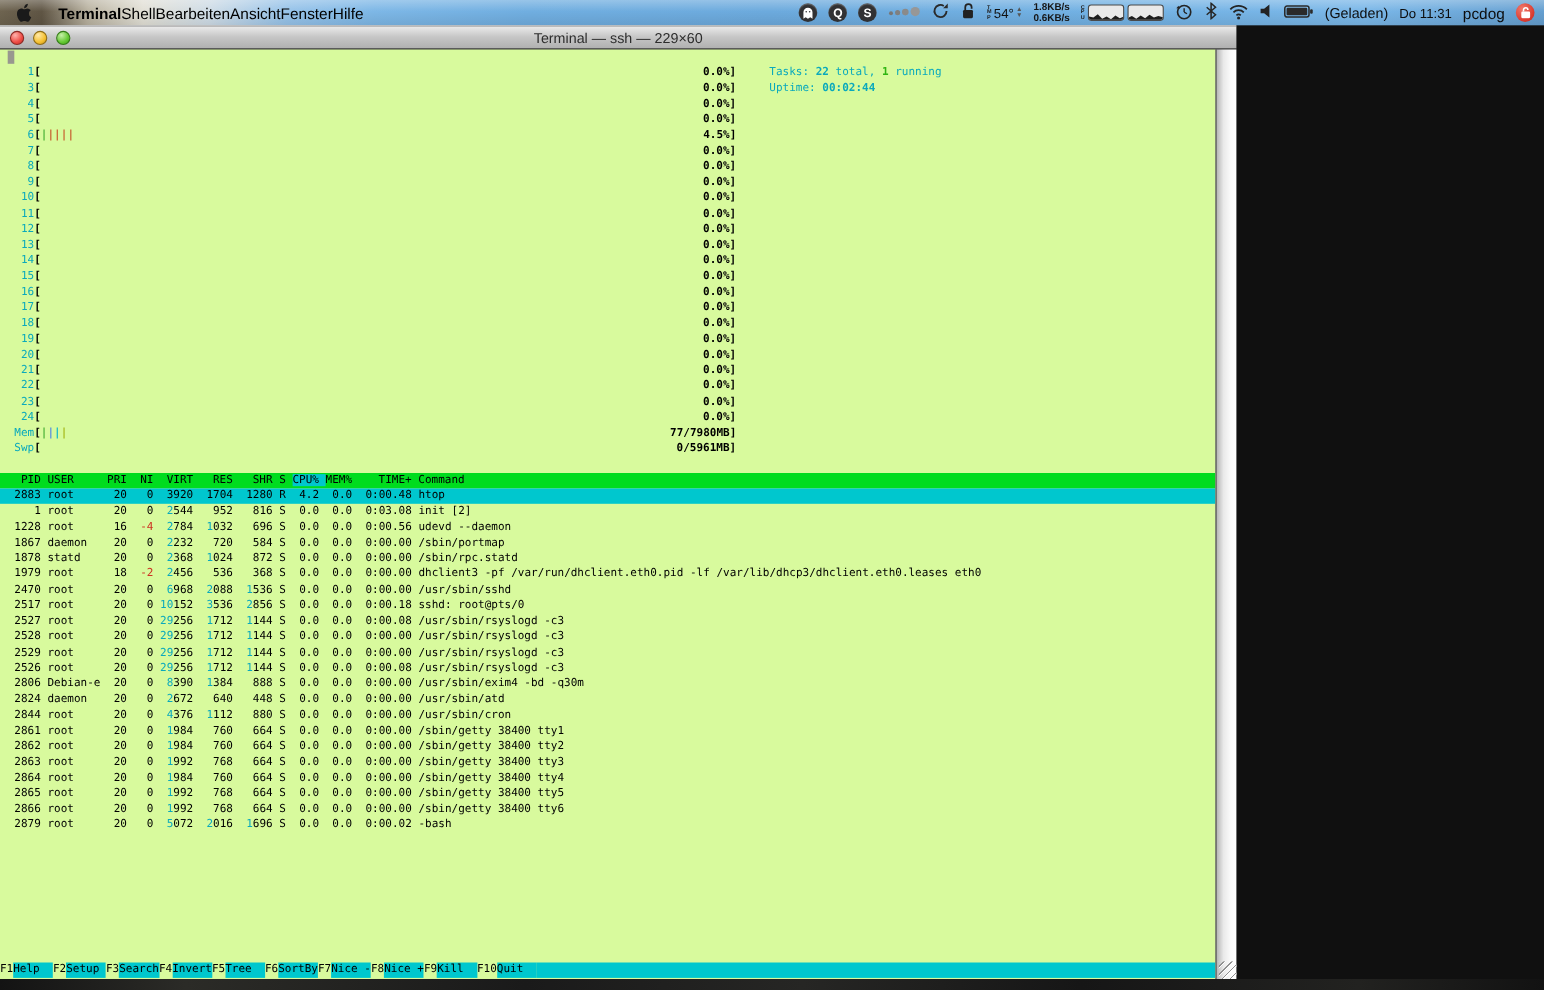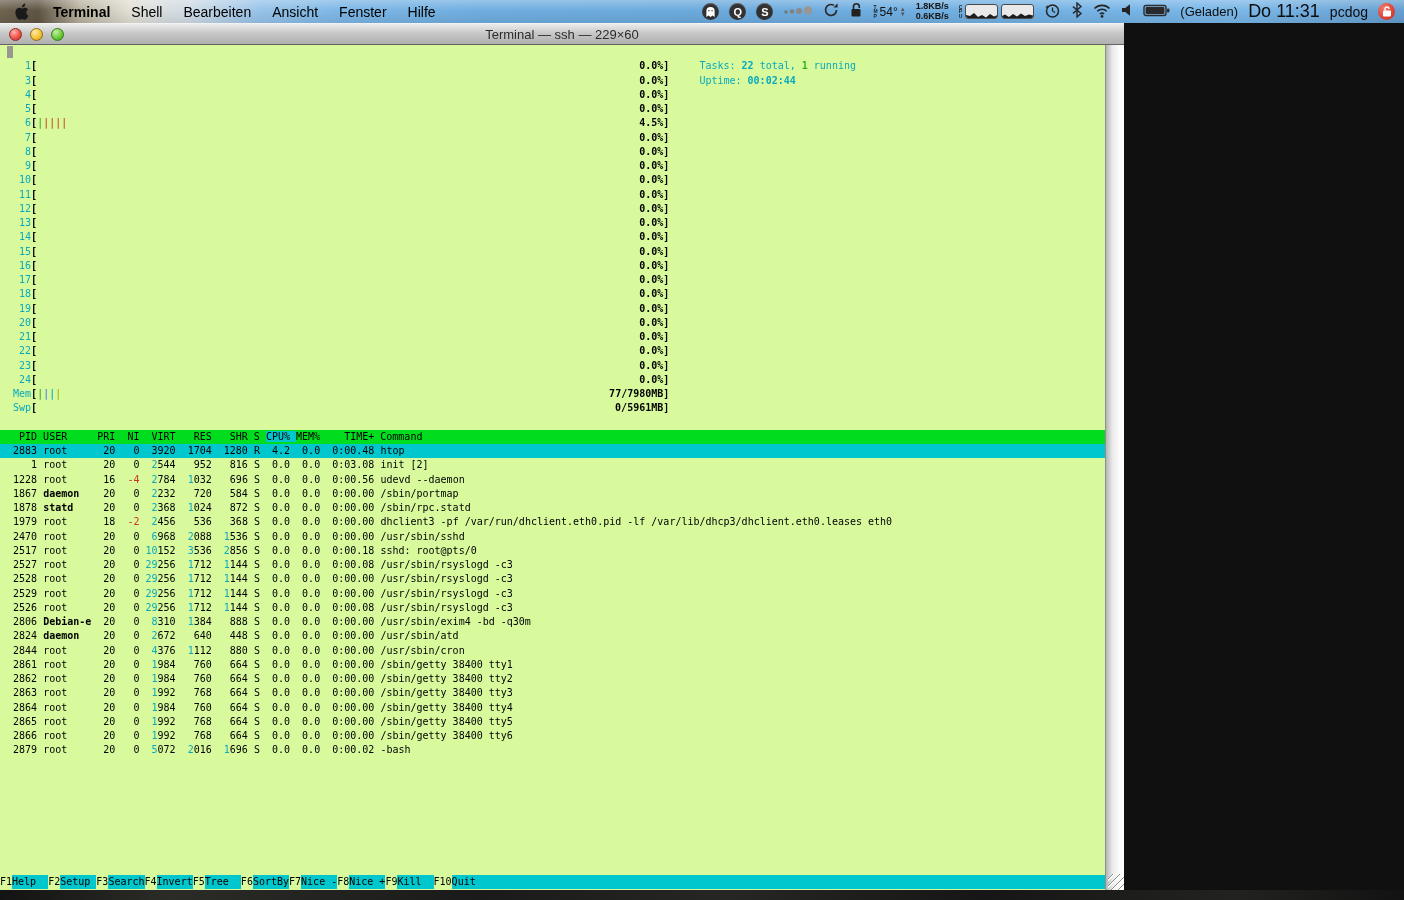--- a/index.html
+++ b/index.html
@@ -47,21 +47,21 @@
 
   .term-area{position:absolute;top:22px;left:0;right:0;bottom:0;display:flex}
   .term{flex:1;position:relative;background:var(--term-bg);overflow:hidden;
     font-family:"DejaVu Sans Mono",monospace;font-size:10px;line-height:14.25px;color:#000}
   #tlines{position:absolute;top:0;left:0;right:0}
   .tl{white-space:pre;height:14.25px;padding-left:7px}
   .tl.hdr{background:var(--hdr-bg)}
   .tl.sel{background:var(--sel-bg)}
   .cy{color:var(--cyan)} .cyb{color:var(--cyan);font-weight:bold}
   .grb{color:var(--green);font-weight:bold} .bkb{font-weight:bold}
-  .rd{color:var(--red)} .bd{font-weight:bold}
+  .rd{color:var(--red)} .bd{font-weight:normal}
   .sorthl{background:var(--sel-bg)}
   .bar-g{color:var(--bar-green);font-weight:bold} .bar-r{color:var(--bar-red);font-weight:bold}
   .bar-b{color:var(--bar-blue);font-weight:bold} .bar-c{color:var(--bar-cyan);font-weight:bold} .bar-y{color:var(--bar-yellow);font-weight:bold}
   .cursor{position:absolute;left:7px;top:1px;width:6px;height:12px;background:#98988f}
   #fbar{position:absolute;left:0;right:0;bottom:1px;height:14.25px;display:flex;white-space:pre;font-family:"DejaVu Sans Mono",monospace;font-size:10px;line-height:14.25px}
   .fl{background:var(--sel-bg)}
   .ffill{flex:1;background:var(--sel-bg)}
 
   .scrollbar{width:19px;background:linear-gradient(to right,#b5b5b5,#e9e9e9 35%,#fafafa 70%,#ffffff);border-left:1px solid #8e8e8e;position:relative}
   .grip{position:absolute;bottom:0;right:0;width:16px;height:16px;
@@ -73,21 +73,21 @@
 </head>
 <body>
 
 <div class="screen">
 
   <div class="menubar">
     <div class="mb-left">
       <svg class="apple" viewBox="0 0 17 17">
         <path fill="#1a1a1a" d="M11.5 3.2c-.6.75-1.6 1.3-2.5 1.2-.1-1 .35-2 .9-2.65C10.5 1 11.5.5 12.3.45c.1 1-.3 1.95-.8 2.75zm.7 1.45c-1.35-.1-2.5.75-3.1.75-.65 0-1.65-.72-2.7-.7-1.35.05-2.6.8-3.3 2.05-1.4 2.45-.35 6.1 1.05 8.1.65.95 1.45 2.05 2.5 2 1-.05 1.4-.65 2.6-.65 1.2 0 1.55.65 2.62.63 1.1-.02 1.78-1 2.45-1.97.75-1.1 1.07-2.2 1.1-2.25-.03-.02-2.1-.8-2.12-3.2-.02-2 1.63-2.95 1.7-3-.93-1.4-2.4-1.55-2.8-1.56z"></path>
       </svg>
-      <span id="menu-items" style="display:flex;gap:21px">
+      <span id="menu-items" style="display:flex;">
           <span class="mb-item bold">Terminal</span>
           <span class="mb-item">Shell</span>
           <span class="mb-item">Bearbeiten</span>
           <span class="mb-item">Ansicht</span>
           <span class="mb-item">Fenster</span>
           <span class="mb-item">Hilfe</span>
         </span>
     </div>
 
     <div class="mb-right">
@@ -175,21 +175,21 @@
           </svg>
       </span>
       <span>
         <svg width="27" height="13" viewBox="0 0 27 13">
             <rect x="1" y="1.5" width="22" height="10" rx="2" fill="none" stroke="#2a2a2a" stroke-width="1.4"></rect>
             <rect x="2.6" y="3.1" width="18.8" height="6.8" rx="1" fill="#2a2a2a"></rect>
             <rect x="24" y="4.5" width="2.4" height="4" rx="1" fill="#2a2a2a"></rect>
           </svg>
       </span>
       <span class="mb-text">(Geladen)</span>
-      <span class="mb-text" style="font-size:18px">Do 11:31</span>
+      <span class="mb-text" style="font-size:12px">Do 11:31</span>
       <span class="mb-text mb-user" style="font-size:14px">pcdog</span>
       <span class="redlock">
         <svg width="10" height="11" viewBox="0 0 10 11">
             <rect x="1" y="4.5" width="8" height="6" rx="1" fill="#fff"></rect>
             <path d="M3 4.5V3a2 2 0 0 1 4 0" fill="none" stroke="#fff" stroke-width="1.4"></path>
           </svg>
       </span>
     </div>
   </div>
 
@@ -239,21 +239,21 @@
             <div class="tl"><span> 1228 </span><span>root     </span><span> 16 </span><span> </span><span class="rd">-4</span><span> </span><span class="cy"> 2</span><span>784</span><span> </span><span class="cy"> 1</span><span>032</span><span> </span><span>  696</span><span> </span><span>S </span><span> 0.0 </span><span> 0.0 </span><span> 0:00.56 </span><span>udevd --daemon</span></div>
             <div class="tl"><span> 1867 </span><span class="bd">daemon   </span><span> 20 </span><span>  0 </span><span class="cy"> 2</span><span>232</span><span> </span><span>  720</span><span> </span><span>  584</span><span> </span><span>S </span><span> 0.0 </span><span> 0.0 </span><span> 0:00.00 </span><span>/sbin/portmap</span></div>
             <div class="tl"><span> 1878 </span><span class="bd">statd    </span><span> 20 </span><span>  0 </span><span class="cy"> 2</span><span>368</span><span> </span><span class="cy"> 1</span><span>024</span><span> </span><span>  872</span><span> </span><span>S </span><span> 0.0 </span><span> 0.0 </span><span> 0:00.00 </span><span>/sbin/rpc.statd</span></div>
             <div class="tl"><span> 1979 </span><span>root     </span><span> 18 </span><span> </span><span class="rd">-2</span><span> </span><span class="cy"> 2</span><span>456</span><span> </span><span>  536</span><span> </span><span>  368</span><span> </span><span>S </span><span> 0.0 </span><span> 0.0 </span><span> 0:00.00 </span><span>dhclient3 -pf /var/run/dhclient.eth0.pid -lf /var/lib/dhcp3/dhclient.eth0.leases eth0</span></div>
             <div class="tl"><span> 2470 </span><span>root     </span><span> 20 </span><span>  0 </span><span class="cy"> 6</span><span>968</span><span> </span><span class="cy"> 2</span><span>088</span><span> </span><span class="cy"> 1</span><span>536</span><span> </span><span>S </span><span> 0.0 </span><span> 0.0 </span><span> 0:00.00 </span><span>/usr/sbin/sshd</span></div>
             <div class="tl"><span> 2517 </span><span>root     </span><span> 20 </span><span>  0 </span><span class="cy">10</span><span>152</span><span> </span><span class="cy"> 3</span><span>536</span><span> </span><span class="cy"> 2</span><span>856</span><span> </span><span>S </span><span> 0.0 </span><span> 0.0 </span><span> 0:00.18 </span><span>sshd: root@pts/0</span></div>
             <div class="tl"><span> 2527 </span><span>root     </span><span> 20 </span><span>  0 </span><span class="cy">29</span><span>256</span><span> </span><span class="cy"> 1</span><span>712</span><span> </span><span class="cy"> 1</span><span>144</span><span> </span><span>S </span><span> 0.0 </span><span> 0.0 </span><span> 0:00.08 </span><span>/usr/sbin/rsyslogd -c3</span></div>
             <div class="tl"><span> 2528 </span><span>root     </span><span> 20 </span><span>  0 </span><span class="cy">29</span><span>256</span><span> </span><span class="cy"> 1</span><span>712</span><span> </span><span class="cy"> 1</span><span>144</span><span> </span><span>S </span><span> 0.0 </span><span> 0.0 </span><span> 0:00.00 </span><span>/usr/sbin/rsyslogd -c3</span></div>
             <div class="tl"><span> 2529 </span><span>root     </span><span> 20 </span><span>  0 </span><span class="cy">29</span><span>256</span><span> </span><span class="cy"> 1</span><span>712</span><span> </span><span class="cy"> 1</span><span>144</span><span> </span><span>S </span><span> 0.0 </span><span> 0.0 </span><span> 0:00.00 </span><span>/usr/sbin/rsyslogd -c3</span></div>
             <div class="tl"><span> 2526 </span><span>root     </span><span> 20 </span><span>  0 </span><span class="cy">29</span><span>256</span><span> </span><span class="cy"> 1</span><span>712</span><span> </span><span class="cy"> 1</span><span>144</span><span> </span><span>S </span><span> 0.0 </span><span> 0.0 </span><span> 0:00.08 </span><span>/usr/sbin/rsyslogd -c3</span></div>
-            <div class="tl"><span> 2806 </span><span class="bd">Debian-e </span><span> 20 </span><span>  0 </span><span class="cy"> 8</span><span>310</span><span> </span><span class="cy"> 1</span><span>384</span><span> </span><span>  888</span><span> </span><span>S </span><span> 0.0 </span><span> 0.0 </span><span> 0:00.00 </span><span>/usr/sbin/exim4 -bd -q30m</span></div>
+            <div class="tl"><span> 2806 </span><span class="bd">Debian-e </span><span> 20 </span><span>  0 </span><span class="cy"> 8</span><span>390</span><span> </span><span class="cy"> 1</span><span>384</span><span> </span><span>  888</span><span> </span><span>S </span><span> 0.0 </span><span> 0.0 </span><span> 0:00.00 </span><span>/usr/sbin/exim4 -bd -q30m</span></div>
             <div class="tl"><span> 2824 </span><span class="bd">daemon   </span><span> 20 </span><span>  0 </span><span class="cy"> 2</span><span>672</span><span> </span><span>  640</span><span> </span><span>  448</span><span> </span><span>S </span><span> 0.0 </span><span> 0.0 </span><span> 0:00.00 </span><span>/usr/sbin/atd</span></div>
             <div class="tl"><span> 2844 </span><span>root     </span><span> 20 </span><span>  0 </span><span class="cy"> 4</span><span>376</span><span> </span><span class="cy"> 1</span><span>112</span><span> </span><span>  880</span><span> </span><span>S </span><span> 0.0 </span><span> 0.0 </span><span> 0:00.00 </span><span>/usr/sbin/cron</span></div>
             <div class="tl"><span> 2861 </span><span>root     </span><span> 20 </span><span>  0 </span><span class="cy"> 1</span><span>984</span><span> </span><span>  760</span><span> </span><span>  664</span><span> </span><span>S </span><span> 0.0 </span><span> 0.0 </span><span> 0:00.00 </span><span>/sbin/getty 38400 tty1</span></div>
             <div class="tl"><span> 2862 </span><span>root     </span><span> 20 </span><span>  0 </span><span class="cy"> 1</span><span>984</span><span> </span><span>  760</span><span> </span><span>  664</span><span> </span><span>S </span><span> 0.0 </span><span> 0.0 </span><span> 0:00.00 </span><span>/sbin/getty 38400 tty2</span></div>
             <div class="tl"><span> 2863 </span><span>root     </span><span> 20 </span><span>  0 </span><span class="cy"> 1</span><span>992</span><span> </span><span>  768</span><span> </span><span>  664</span><span> </span><span>S </span><span> 0.0 </span><span> 0.0 </span><span> 0:00.00 </span><span>/sbin/getty 38400 tty3</span></div>
             <div class="tl"><span> 2864 </span><span>root     </span><span> 20 </span><span>  0 </span><span class="cy"> 1</span><span>984</span><span> </span><span>  760</span><span> </span><span>  664</span><span> </span><span>S </span><span> 0.0 </span><span> 0.0 </span><span> 0:00.00 </span><span>/sbin/getty 38400 tty4</span></div>
             <div class="tl"><span> 2865 </span><span>root     </span><span> 20 </span><span>  0 </span><span class="cy"> 1</span><span>992</span><span> </span><span>  768</span><span> </span><span>  664</span><span> </span><span>S </span><span> 0.0 </span><span> 0.0 </span><span> 0:00.00 </span><span>/sbin/getty 38400 tty5</span></div>
             <div class="tl"><span> 2866 </span><span>root     </span><span> 20 </span><span>  0 </span><span class="cy"> 1</span><span>992</span><span> </span><span>  768</span><span> </span><span>  664</span><span> </span><span>S </span><span> 0.0 </span><span> 0.0 </span><span> 0:00.00 </span><span>/sbin/getty 38400 tty6</span></div>
             <div class="tl"><span> 2879 </span><span>root     </span><span> 20 </span><span>  0 </span><span class="cy"> 5</span><span>072</span><span> </span><span class="cy"> 2</span><span>016</span><span> </span><span class="cy"> 1</span><span>696</span><span> </span><span>S </span><span> 0.0 </span><span> 0.0 </span><span> 0:00.02 </span><span>-bash</span></div>
           </div>

